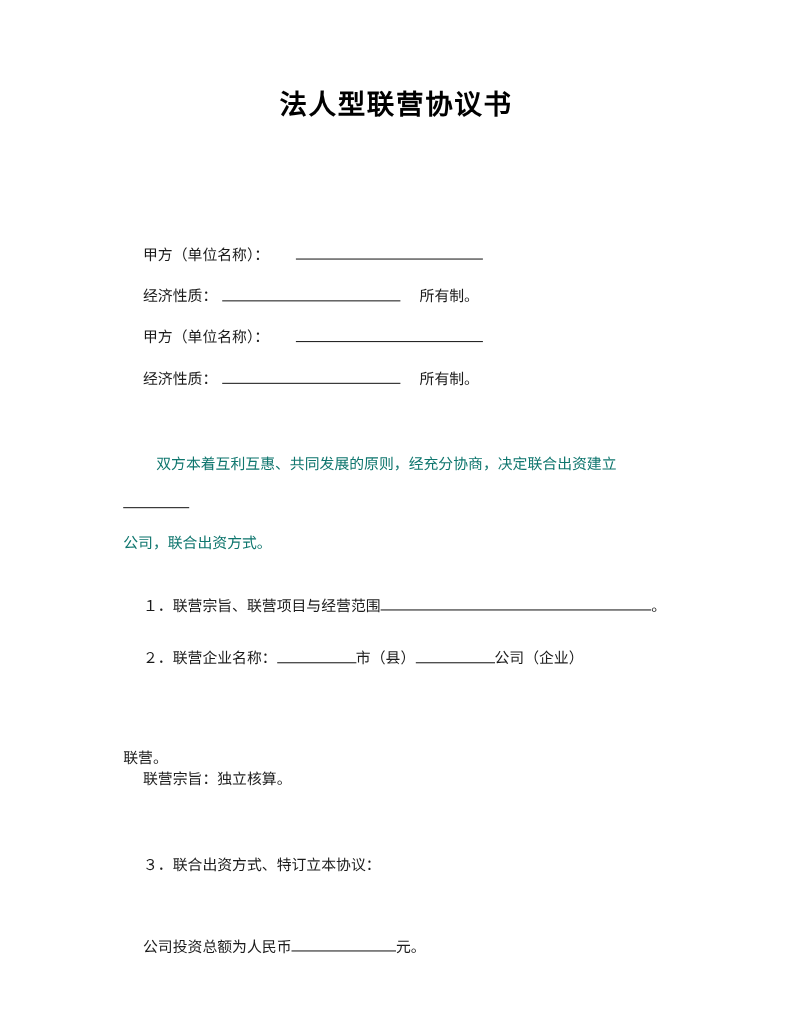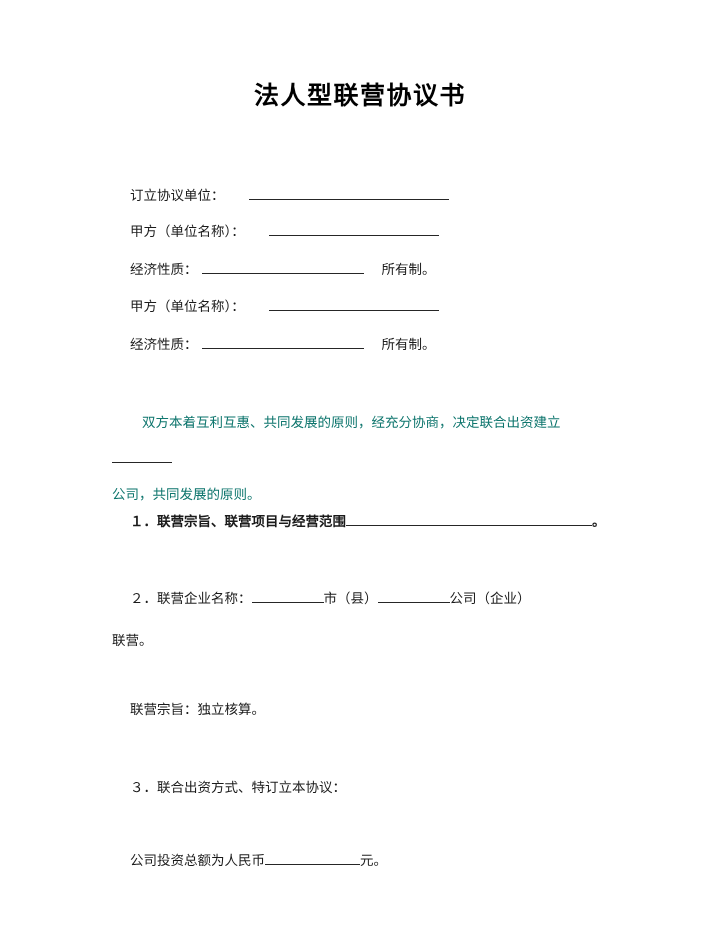--- a/index.html
+++ b/index.html
@@ -98,25 +98,20 @@
     display: inline-block;
   }
 </style>
 </head>
 <body>
 
 <div class="page">
 
   <div class="doc-title">法人型联营协议书</div>
 
-  <div class="line" style="left:130px; top:185px;">
-    <span class="lbl">订立协议单位：</span>
-    <span class="gap-m"></span>
-    <span class="rule w200"></span>
-  </div>
 
   <div class="line" style="left:130px; top:221px;">
     <span class="lbl">甲方（单位名称）：</span>
     <span class="gap-m"></span>
     <span class="rule w170"></span>
   </div>
 
   <div class="line" style="left:130px; top:259px;">
     <span class="lbl">经济性质：</span>
     <span class="rule w162"></span>
@@ -135,34 +130,34 @@
     <span class="rule w162"></span>
     <span class="gap-s"></span>
     <span class="lbl">所有制。</span>
   </div>
 
   <div class="para" style="top:404px;">
     <div>
       <span class="indent">双方本着互利互惠、共同发展的原则，经充分协商，决定联合出资建立</span><span class="rule w60"></span>
     </div>
     <div>
-      <span>公司，共同发展的原则。</span>
+      <span>公司，联合出资方式。</span>
     </div>
   </div>
 
-  <div class="clause" style="left:130px; top:511px;font-weight:bold;">
+  <div class="clause" style="left:130px; top:540px;">
     <span class="num">１．</span><span class="lbl">联营宗旨、联营项目与经营范围</span><span class="rule" style="width:246px;"></span><span class="lbl">。</span>
   </div>
 
   <div class="clause" style="left:130px; top:588px;text-align:right;">
     <span class="num">２．</span><span class="lbl">联营企业名称：</span><span class="rule w72"></span><span class="lbl">市（县）</span><span class="rule w72"></span><span class="lbl">公司（企业）</span>
   </div>
 
 
-  <div class="clause" style="left:112px; top:630px;">
+  <div class="clause" style="left:112px; top:680px;">
     <span class="lbl">联营。</span>
   </div>
 
   <div class="clause" style="left:130px; top:699px;">
     <span class="lbl">联营宗旨：独立核算。</span>
   </div>
 
   <div class="clause" style="left:130px; top:777px;">
     <span class="num">３．</span><span class="lbl">联合出资方式、特订立本协议：</span>
   </div>

